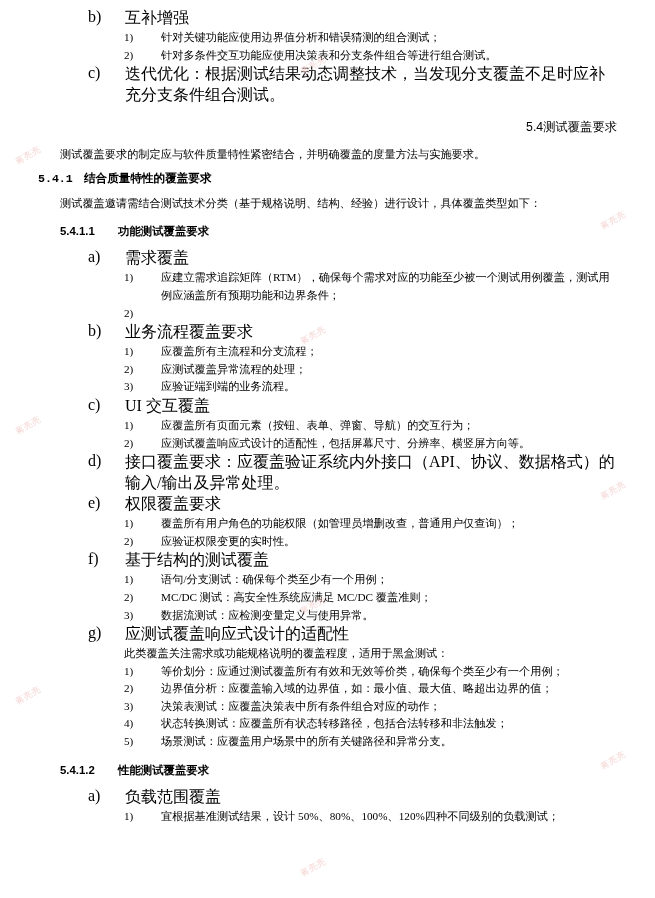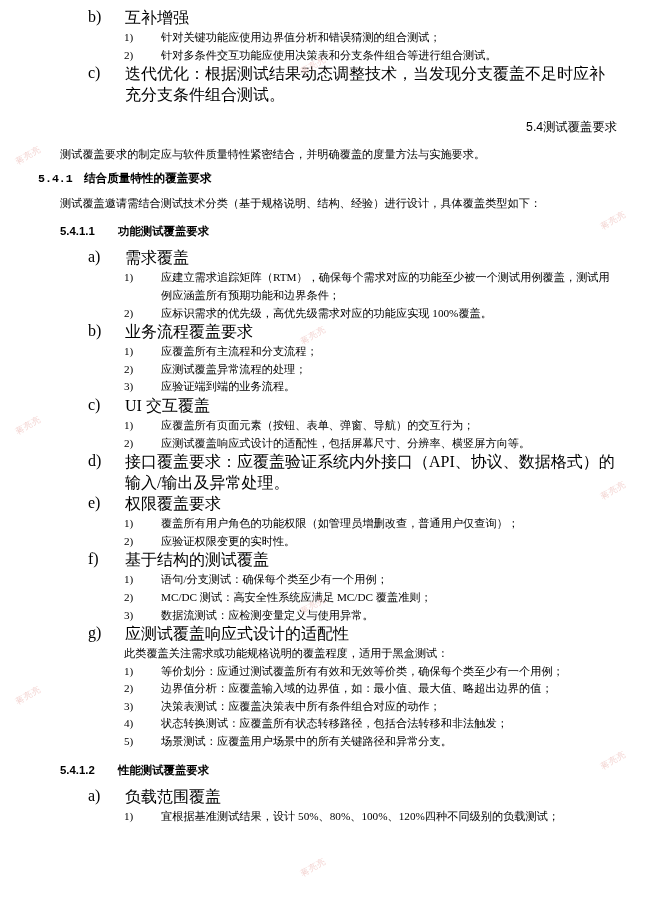--- a/index.html
+++ b/index.html
@@ -126,21 +126,20 @@
       <div class="row lvl-letter ind-letter">
         <span class="marker m-letter">a)</span>
         <span class="body-text">需求覆盖</span>
       </div>
       <div class="row lvl-num ind-num">
         <span class="marker m-num">1)</span>
         <span class="body-text">应建立需求追踪矩阵（RTM），确保每个需求对应的功能至少被一个测试用例覆盖，测试用例应涵盖所有预期功能和边界条件；</span>
       </div>
       <div class="row lvl-num ind-num">
         <span class="marker m-num">2)</span>
-        <span class="body-text">应标识需求的优先级，高优先级需求对应的功能应实现 100%覆盖。</span>
       </div>
       <div class="row lvl-letter ind-letter">
         <span class="marker m-letter">b)</span>
         <span class="body-text">业务流程覆盖要求</span>
       </div>
       <div class="row lvl-num ind-num">
         <span class="marker m-num">1)</span>
         <span class="body-text">应覆盖所有主流程和分支流程；</span>
       </div>
       <div class="row lvl-num ind-num">

